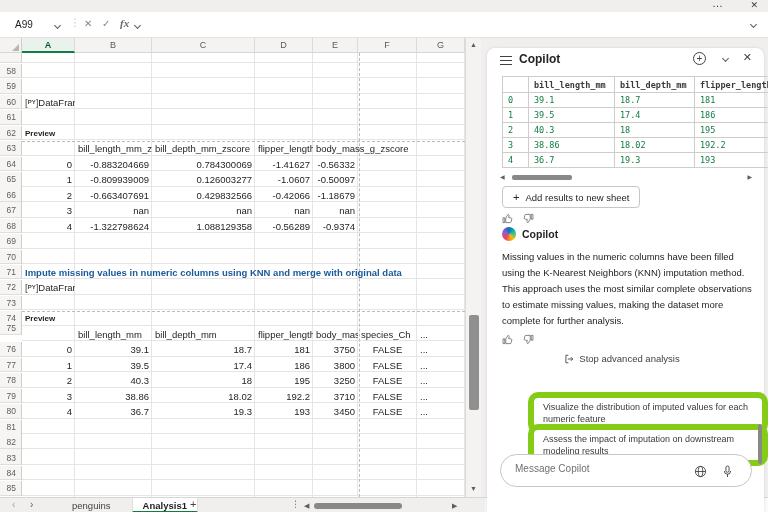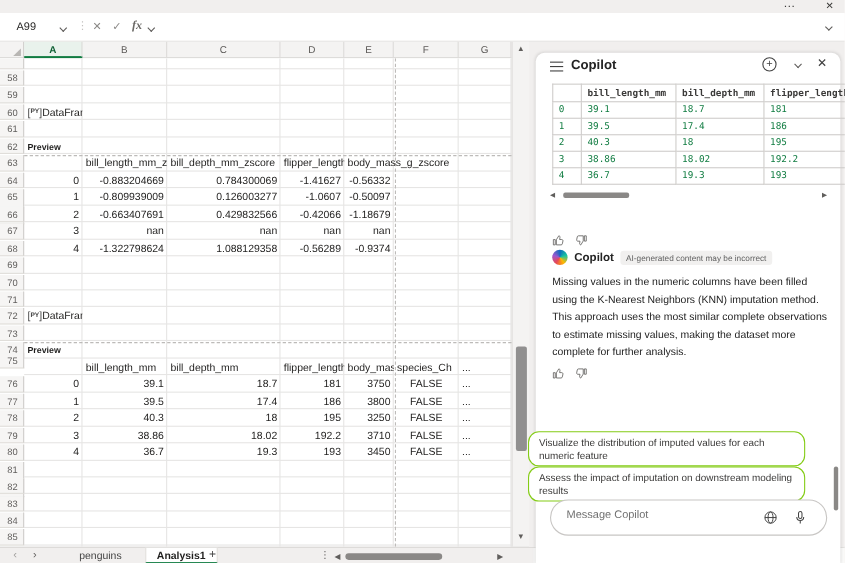--- a/index.html
+++ b/index.html
@@ -98,21 +98,21 @@
   #cp-attr { position:absolute; left:502px; top:226px; height:16px; display:flex; align-items:center; gap:6px; }
   #cp-avatar { width:14px; height:14px; border-radius:50%; background:conic-gradient(#0f6cbd,#16c5a0,#ffb900,#e74856,#9b59d0,#0f6cbd); }
   #cp-attr .name { font-size:10.5px; font-weight:bold; color:#242424; }
   #cp-badge { background:#f1f0ef; border-radius:3px; font-size:7.5px; color:#616161; padding:2px 5px; }
 
   #cp-message { position:absolute; left:502px; top:249px; width:250px; font-size:9.5px; line-height:16px; color:#242424; }
 
   #cp-stop { position:absolute; left:487px; top:353px; width:270px; text-align:center; font-size:9.5px; color:#424242; }
   #cp-stop svg { vertical-align:-2px; margin-right:5px; }
 
-  .pill { position:absolute; left:480px; max-width:252px; border:1px solid #84cc16; border-radius:10px; background:#fff; font-size:9px; line-height:12px; color:#3b3a39; padding:3px 9px; }
+  .pill { position:absolute; left:528px; max-width:252px; border:6px solid #84cc16; border-radius:10px; background:#fff; font-size:9px; line-height:12px; color:#3b3a39; padding:3px 9px; }
 
   #cp-input { position:absolute; left:500px; top:454px; width:252px; height:33px; border:1px solid #c8c6c4; border-radius:17px; background:#fff; }
   #cp-input input { position:absolute; left:14px; top:8px; width:160px; border:none; outline:none; font-size:10px; color:#242424; background:transparent; font-family:"Liberation Sans", sans-serif; }
   #cp-input input::placeholder { color:#707070; }
   #cp-input .ico { position:absolute; top:9px; }
   #ico-globe { right:44px; }
   #ico-mic { right:18px; }
 
   #cp-vthumb { position:absolute; left:758px; top:424px; width:4px; height:40px; background:#8a8886; border-radius:2px; }
 </style>
@@ -244,20 +244,21 @@
       <div class="gcell num" style="left: 22px; top: 150.14px; height: 14.46px; width: 53px;">3</div>
       <div class="gcell num" style="left: 75px; top: 150.14px; height: 14.46px; width: 77px;">nan</div>
       <div class="gcell num" style="left: 152px; top: 150.14px; height: 14.46px; width: 103px;">nan</div>
       <div class="gcell num" style="left: 255px; top: 150.14px; height: 14.46px; width: 58px;">nan</div>
       <div class="gcell num" style="left: 313px; top: 150.14px; height: 14.46px; width: 45px;">nan</div>
       <div class="gcell num" style="left: 22px; top: 165.6px; height: 14.46px; width: 53px;">4</div>
       <div class="gcell num" style="left: 75px; top: 165.6px; height: 14.46px; width: 77px;">-1.322798624</div>
       <div class="gcell num" style="left: 152px; top: 165.6px; height: 14.46px; width: 103px;">1.088129358</div>
       <div class="gcell num" style="left: 255px; top: 165.6px; height: 14.46px; width: 58px;">-0.56289</div>
       <div class="gcell num" style="left: 313px; top: 165.6px; height: 14.46px; width: 45px;">-0.9374</div>
+      <div class="gcell title" style="left: 22px; top: 211.98px; height: 14.46px; min-width: 53px;">Impute missing values in numeric columns using KNN and merge with original data</div>
       <div class="gcell pyframe" style="left: 22px; top: 227.44px; height: 14.46px; width: 53px;"><span class="pybr">[</span><span class="pytag">PY</span><span class="pybr">]</span><span>DataFrame</span></div>
       <div class="gcell preview" style="left: 22px; top: 258.36px; height: 14.46px; width: 53px;">Preview</div>
       <div class="gcell chead" style="left: 75px; top: 273.82px; height: 14.46px; width: 77px;">bill_length_mm</div>
       <div class="gcell chead" style="left: 152px; top: 273.82px; height: 14.46px; width: 103px;">bill_depth_mm</div>
       <div class="gcell chead" style="left: 255px; top: 273.82px; height: 14.46px; width: 58px;">flipper_length_mm</div>
       <div class="gcell chead" style="left: 313px; top: 273.82px; height: 14.46px; width: 45px;">body_mass_g</div>
       <div class="gcell chead" style="left: 358px; top: 273.82px; height: 14.46px; width: 59px;">species_Ch</div>
       <div class="gcell more" style="left: 417px; top: 273.82px; height: 14.46px; width: 48px;">...</div>
       <div class="gcell num" style="left: 22px; top: 289.28px; height: 14.46px; width: 53px;">0</div>
       <div class="gcell num" style="left: 75px; top: 289.28px; height: 14.46px; width: 77px;">39.1</div>
@@ -369,55 +370,58 @@
           <td style="max-width: 78px; min-width: 78px;">193</td>
         </tr>
       </tbody>
   </table>
   <div id="cp-hscroll">
     <div class="arr" style="left:0;">◀</div>
     <div id="cp-hthumb"></div>
     <div class="arr" style="right:0;">▶</div>
   </div>
 
+  <button id="cp-addbtn"><span class="plus">+</span><span>Add results to new sheet</span></button>
 
   <div class="thumbs" style="top:213px;">
     <span>
         <svg width="11" height="11" viewBox="0 0 16 16">
           <path d="M1.5 7h2.5v7H1.5zM5.5 14h6.3c.8 0 1.5-.6 1.6-1.4l.8-3.8c.2-1-.6-1.9-1.6-1.9H9.8l.5-2.9C10.5 3 9.7 2 8.7 2L5.5 7.2z" fill="none" stroke="#605e5c" stroke-width="1.1"></path>
         </svg>
       </span>
     <span>
         <svg width="11" height="11" viewBox="0 0 16 16" style="transform:rotate(180deg)">
           <path d="M1.5 7h2.5v7H1.5zM5.5 14h6.3c.8 0 1.5-.6 1.6-1.4l.8-3.8c.2-1-.6-1.9-1.6-1.9H9.8l.5-2.9C10.5 3 9.7 2 8.7 2L5.5 7.2z" fill="none" stroke="#605e5c" stroke-width="1.1"></path>
         </svg>
       </span>
   </div>
 
   <div id="cp-attr">
     <div id="cp-avatar"></div>
     <span class="name">Copilot</span>
-    <span id="cp-badge">AI-generated content may be incorrect</span>
   </div>
 
   <div id="cp-message">Missing values in the numeric columns have been filled using the K-Nearest Neighbors (KNN) imputation method. This approach uses the most similar complete observations to estimate missing values, making the dataset more complete for further analysis.</div>
 
   <div class="thumbs" style="top:334px;">
     <span>
         <svg width="11" height="11" viewBox="0 0 16 16">
           <path d="M1.5 7h2.5v7H1.5zM5.5 14h6.3c.8 0 1.5-.6 1.6-1.4l.8-3.8c.2-1-.6-1.9-1.6-1.9H9.8l.5-2.9C10.5 3 9.7 2 8.7 2L5.5 7.2z" fill="none" stroke="#605e5c" stroke-width="1.1"></path>
         </svg>
       </span>
     <span>
         <svg width="11" height="11" viewBox="0 0 16 16" style="transform:rotate(180deg)">
           <path d="M1.5 7h2.5v7H1.5zM5.5 14h6.3c.8 0 1.5-.6 1.6-1.4l.8-3.8c.2-1-.6-1.9-1.6-1.9H9.8l.5-2.9C10.5 3 9.7 2 8.7 2L5.5 7.2z" fill="none" stroke="#605e5c" stroke-width="1.1"></path>
         </svg>
       </span>
   </div>
 
+  <div id="cp-stop"><svg width="10" height="10" viewBox="0 0 16 16">
+        <path d="M7 2H3v12h4M6 8h8M11 5l3 3-3 3" fill="none" stroke="#424242" stroke-width="1.4"></path>
+      </svg><span>Stop advanced analysis</span></div>
 
   <div id="pills-holder">
       <div class="pill" style="top: 392px;">Visualize the distribution of imputed values for each numeric feature</div>
       <div class="pill" style="top: 424px;">Assess the impact of imputation on downstream modeling results</div>
     </div>
 
   <div id="cp-input">
     <input placeholder="Message Copilot" style="">
     <span class="ico" id="ico-globe"><svg width="13" height="13" viewBox="0 0 16 16">
           <circle cx="8" cy="8" r="6.3" fill="none" stroke="#424242" stroke-width="1.1"></circle>

